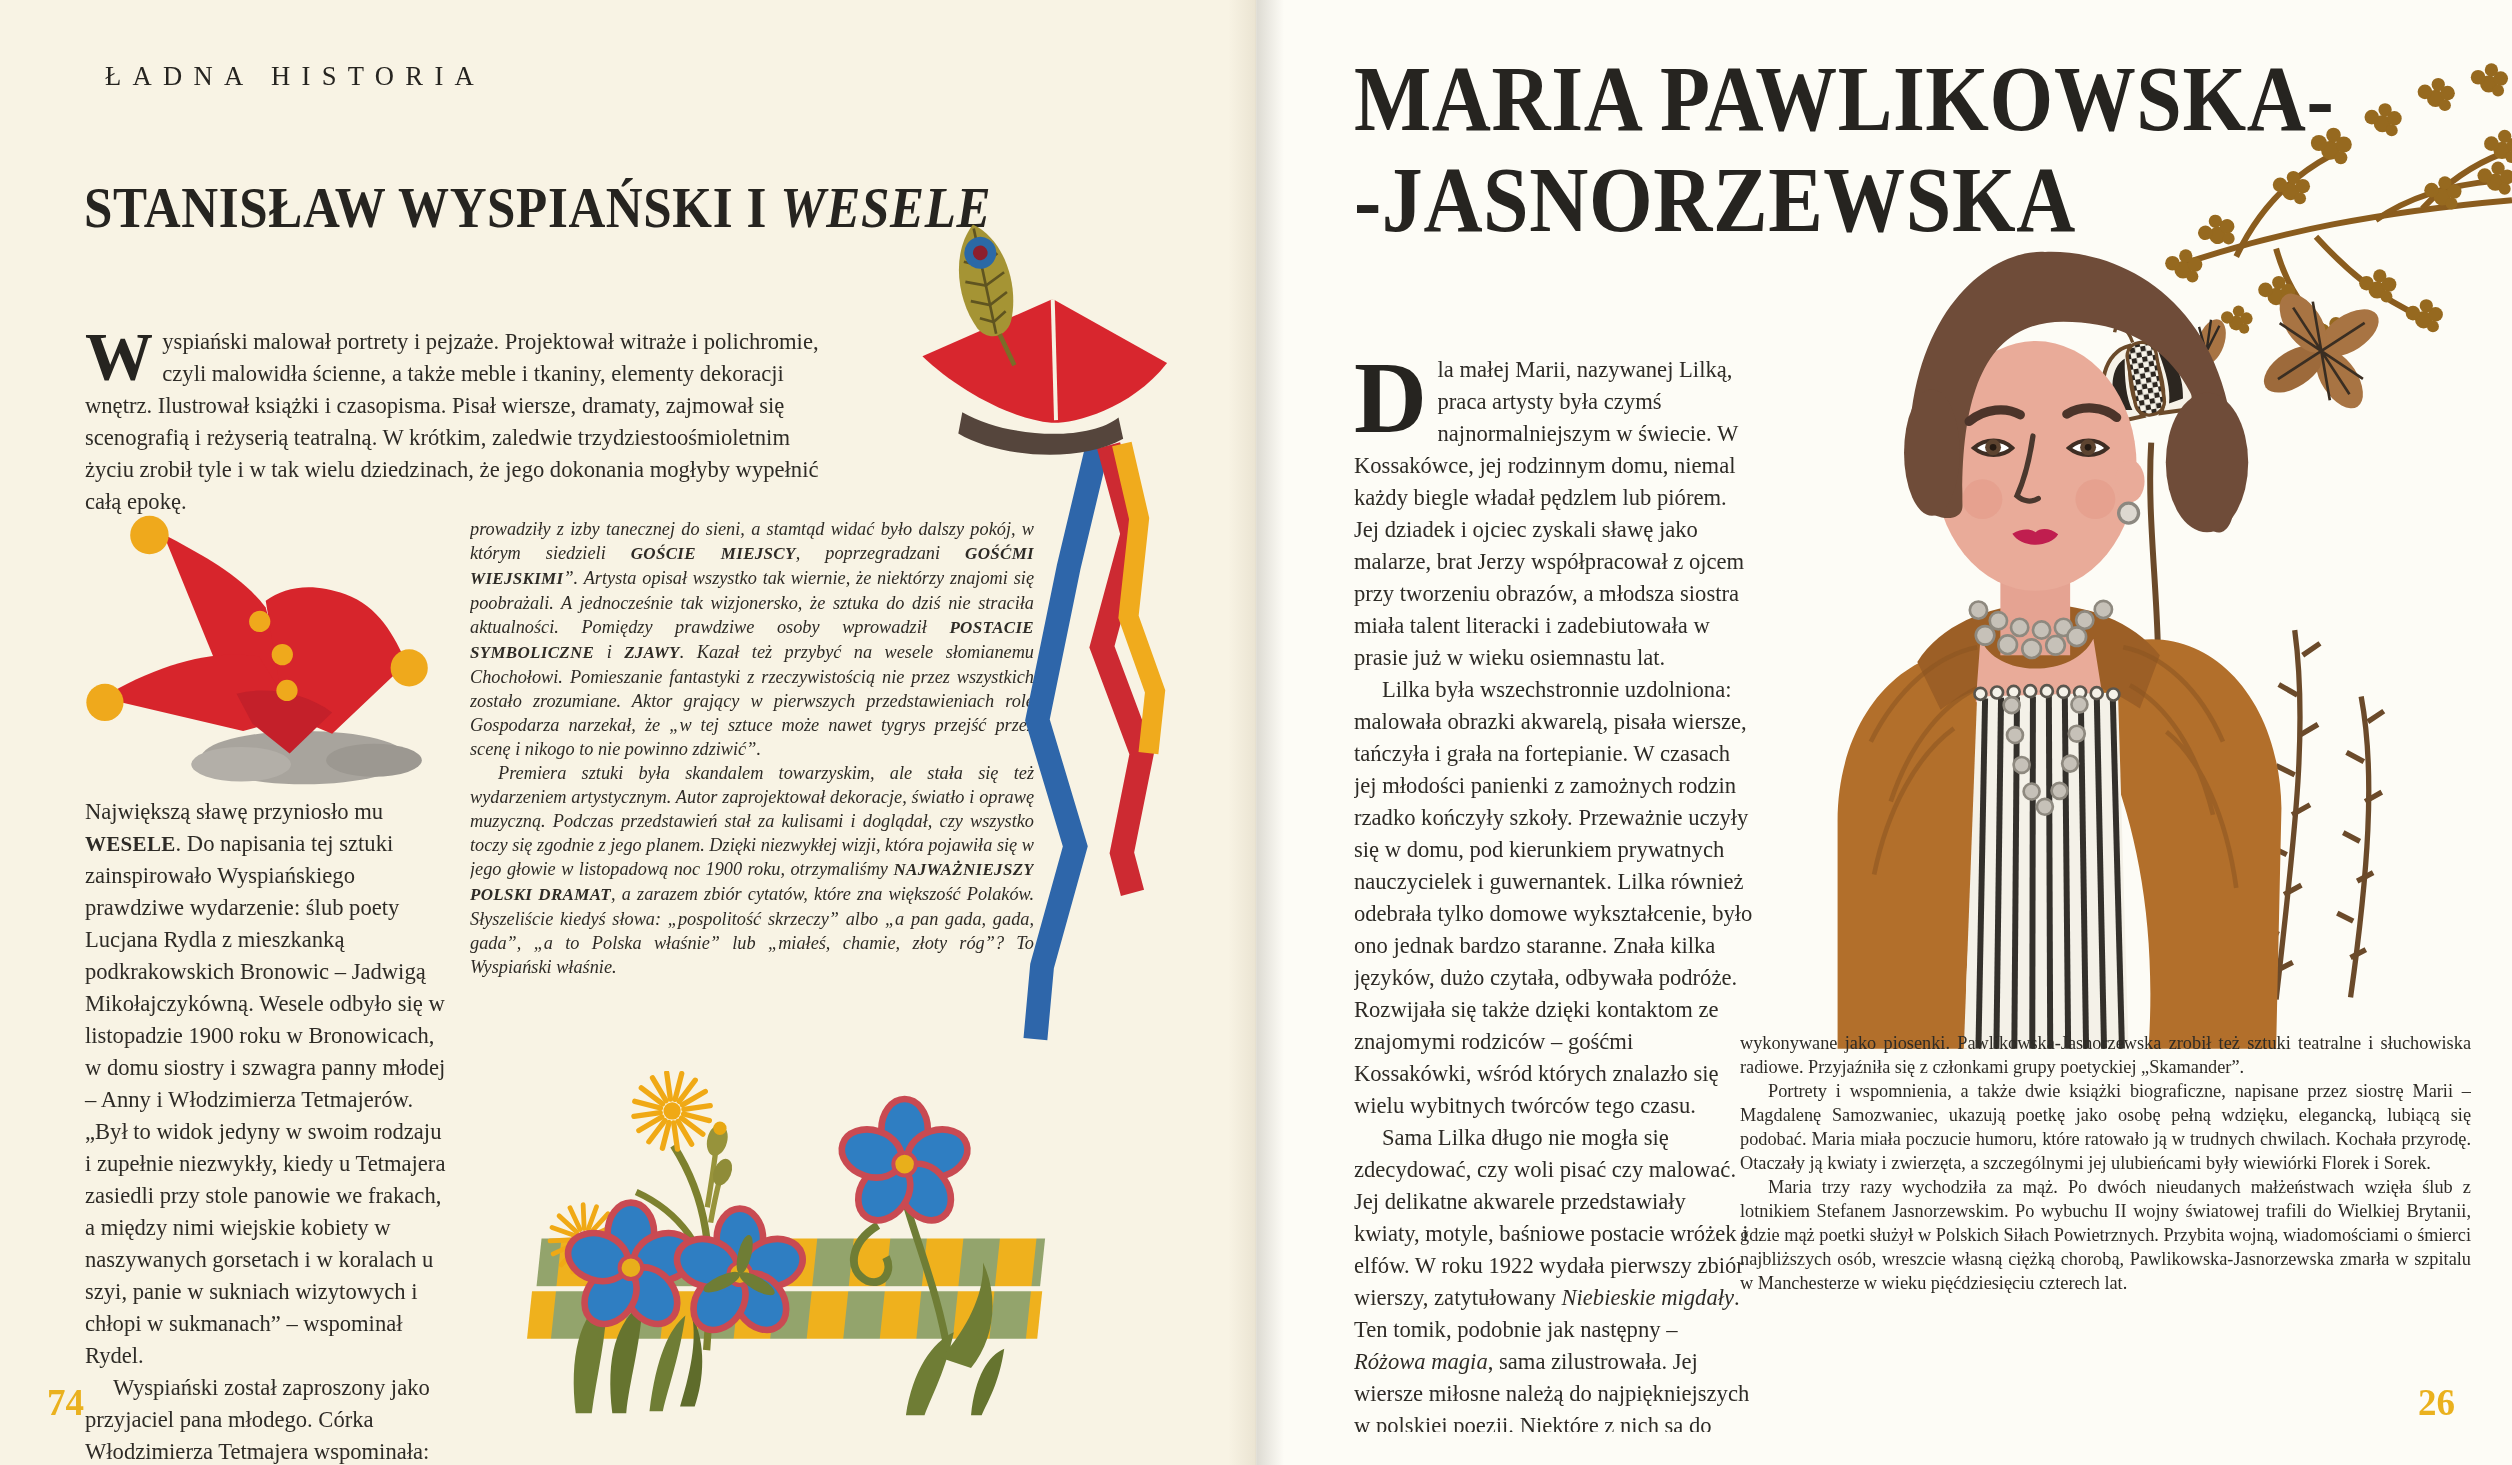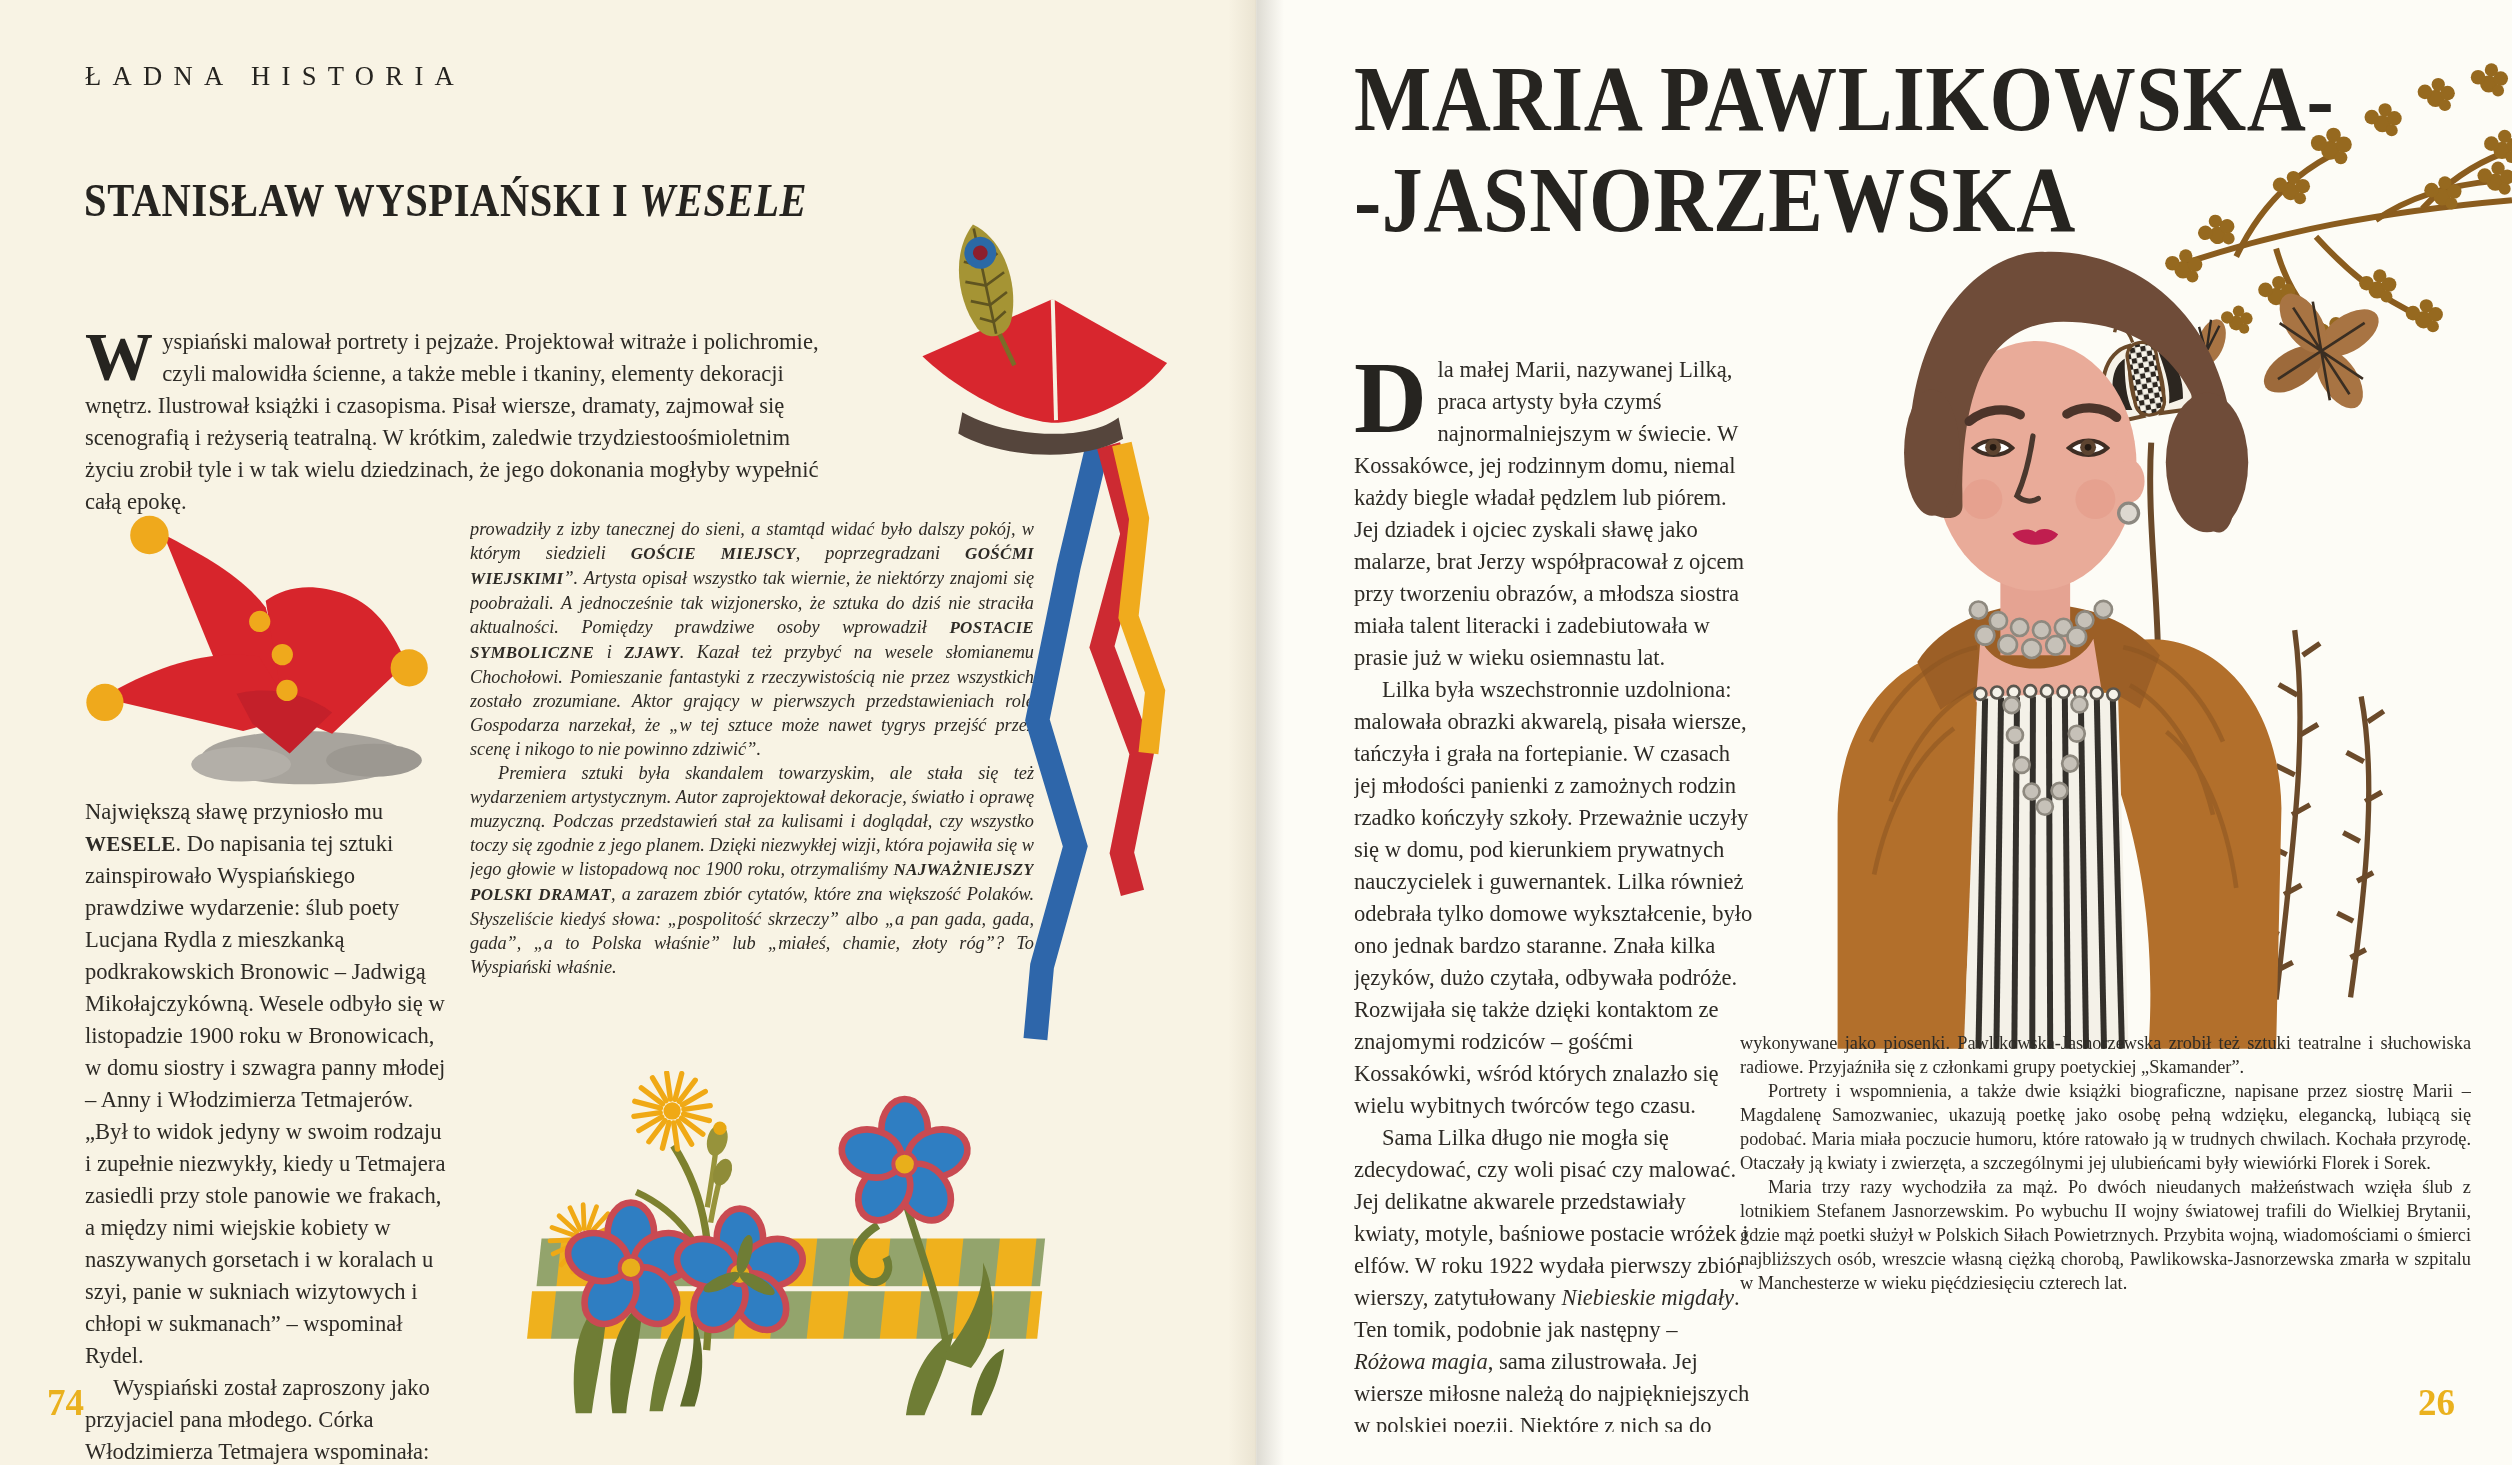--- a/index.html
+++ b/index.html
@@ -6,24 +6,24 @@
   body{width:2512px;height:1465px;position:relative;overflow:hidden;
        font-family:"Liberation Serif","DejaVu Serif",serif;color:#2e2b26;}
   .page{position:absolute;top:0;height:1465px;}
   #left-page{left:0;width:1256px;background:#f8f3e4;}
   #right-page{left:1256px;width:1256px;background:#fdfcf6;}
   .fold{position:absolute;left:1228px;top:0;width:56px;height:1465px;z-index:5;
         background:linear-gradient(90deg,rgba(120,100,60,0) 0%,rgba(120,100,60,.10) 48%,rgba(60,50,30,.16) 52%,rgba(120,100,60,0) 100%);}
   .abs{position:absolute;}
 
   
-  .brand{font-size:26.6px;letter-spacing:11.3px;color:#262420;}
+  .brand{font-size:26.6px;letter-spacing:11.3px;color:#262420;margin-left:20px;}
   .h-title{font-weight:700;color:#262420;white-space:nowrap;}
   .h-title .inner{display:inline-block;transform:scaleX(.88);transform-origin:left center;letter-spacing:0.7px;}
-  #left-title{font-size:46px;}
+  #left-title{font-size:58px;}
   #right-title{font-size:93px;line-height:101px;}
 
   
   .text-lg{font-size:22.6px;line-height:32px;}
   .text-sm{font-size:18.3px;line-height:24px;}
   .cols p{margin:0;}
   .cols p + p{text-indent:28px;}
   .justify p{text-align:justify;}
   .seg-b{font-weight:700;font-size:.93em;letter-spacing:0.3px;}
   .seg-i{font-style:italic;}

